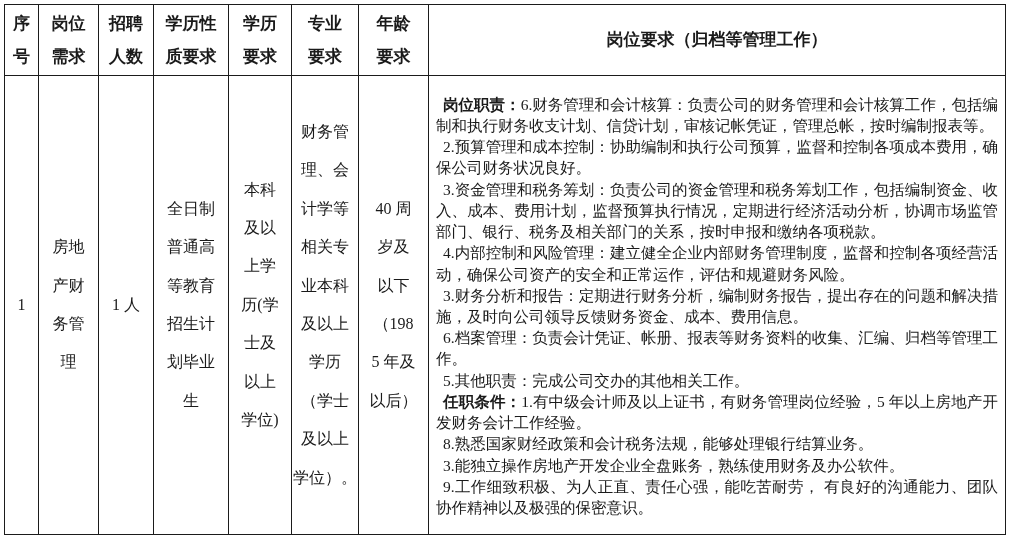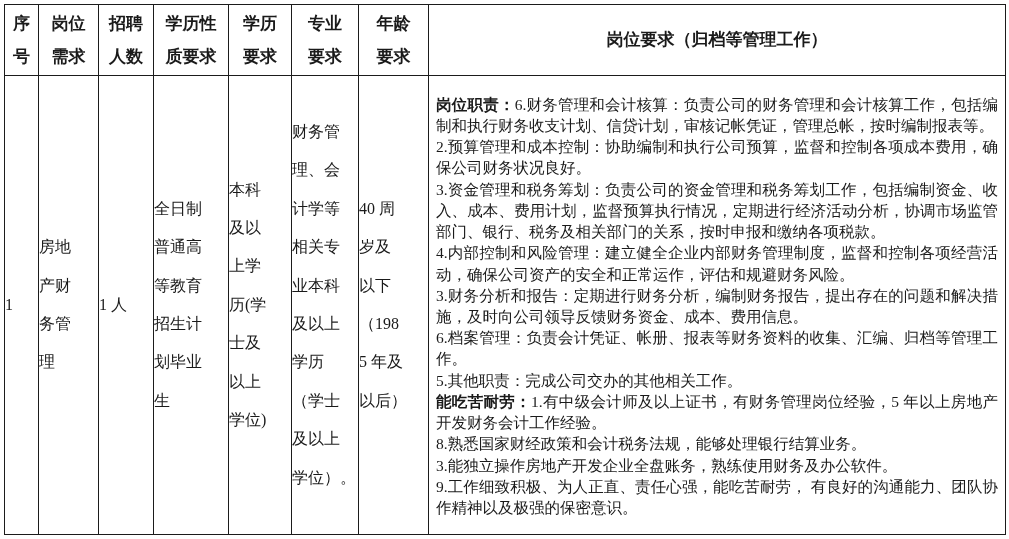--- a/index.html
+++ b/index.html
@@ -43,35 +43,35 @@
 
   .job-table thead tr { height: 71px; }
   .job-table th {
     font-weight: bold;
     font-size: 17px;
     line-height: 1.95;
     text-align: center;
     white-space: pre-line;
   }
   td.cell-center {
-    text-align: left;
+    text-align: center;
     white-space: pre-line;
     font-size: 16px;
     line-height: 2.4;
   }
   td.cell-req {
     box-sizing: border-box;
     padding: 10px 7px 8px 7px;
     font-size: 15.5px;
     line-height: 1.37;
     text-align: justify;
     vertical-align: middle;
   }
   .cell-req p { margin: 0; }
-  .cell-req .lbl { font-weight: bold; }
+  .cell-req .lbl { font-weight: bold; margin-left: 7px; }
 </style>
 </head>
 <body>
 
 <div class="page">
   <table class="job-table">
     <colgroup>
       <col class="col-seq">
         <col class="col-pos">
         <col class="col-count">
@@ -138,21 +138,21 @@
 5 年及
 以后）</td>
         <td class="cell-req">
           <p><span class="lbl">岗位职责：</span><span>6.财务管理和会计核算：负责公司的财务管理和会计核算工作，包括编制和执行财务收支计划、信贷计划，审核记帐凭证，管理总帐，按时编制报表等。</span></p>
           <p><span class="lbl"></span><span>2.预算管理和成本控制：协助编制和执行公司预算，监督和控制各项成本费用，确保公司财务状况良好。</span></p>
           <p><span class="lbl"></span><span>3.资金管理和税务筹划：负责公司的资金管理和税务筹划工作，包括编制资金、收入、成本、费用计划，监督预算执行情况，定期进行经济活动分析，协调市场监管部门、银行、税务及相关部门的关系，按时申报和缴纳各项税款。</span></p>
           <p><span class="lbl"></span><span>4.内部控制和风险管理：建立健全企业内部财务管理制度，监督和控制各项经营活动，确保公司资产的安全和正常运作，评估和规避财务风险。</span></p>
           <p><span class="lbl"></span><span>3.财务分析和报告：定期进行财务分析，编制财务报告，提出存在的问题和解决措施，及时向公司领导反馈财务资金、成本、费用信息。</span></p>
           <p><span class="lbl"></span><span>6.档案管理：负责会计凭证、帐册、报表等财务资料的收集、汇编、归档等管理工作。</span></p>
           <p><span class="lbl"></span><span>5.其他职责：完成公司交办的其他相关工作。</span></p>
-          <p><span class="lbl">能吃苦耐劳：</span><span>1.有中级会计师及以上证书，有财务管理岗位经验，5 年以上房地产开发财务会计工作经验。</span></p>
+          <p><span class="lbl">任职条件：</span><span>1.有中级会计师及以上证书，有财务管理岗位经验，5 年以上房地产开发财务会计工作经验。</span></p>
           <p><span class="lbl"></span><span>8.熟悉国家财经政策和会计税务法规，能够处理银行结算业务。</span></p>
           <p><span class="lbl"></span><span>3.能独立操作房地产开发企业全盘账务，熟练使用财务及办公软件。</span></p>
           <p><span class="lbl"></span><span>9.工作细致积极、为人正直、责任心强，能吃苦耐劳， 有良好的沟通能力、团队协作精神以及极强的保密意识。</span></p>
         </td>
       </tr>
     </tbody>
   </table>
 </div>
 
 </body></html>

